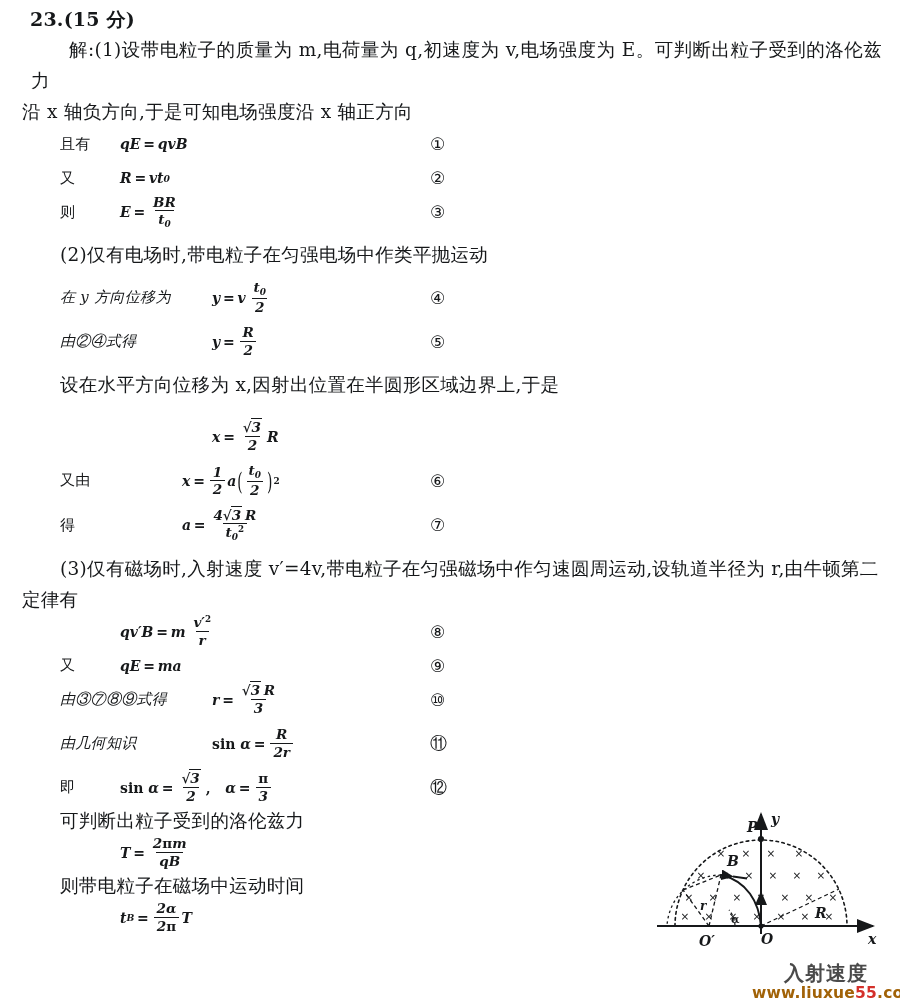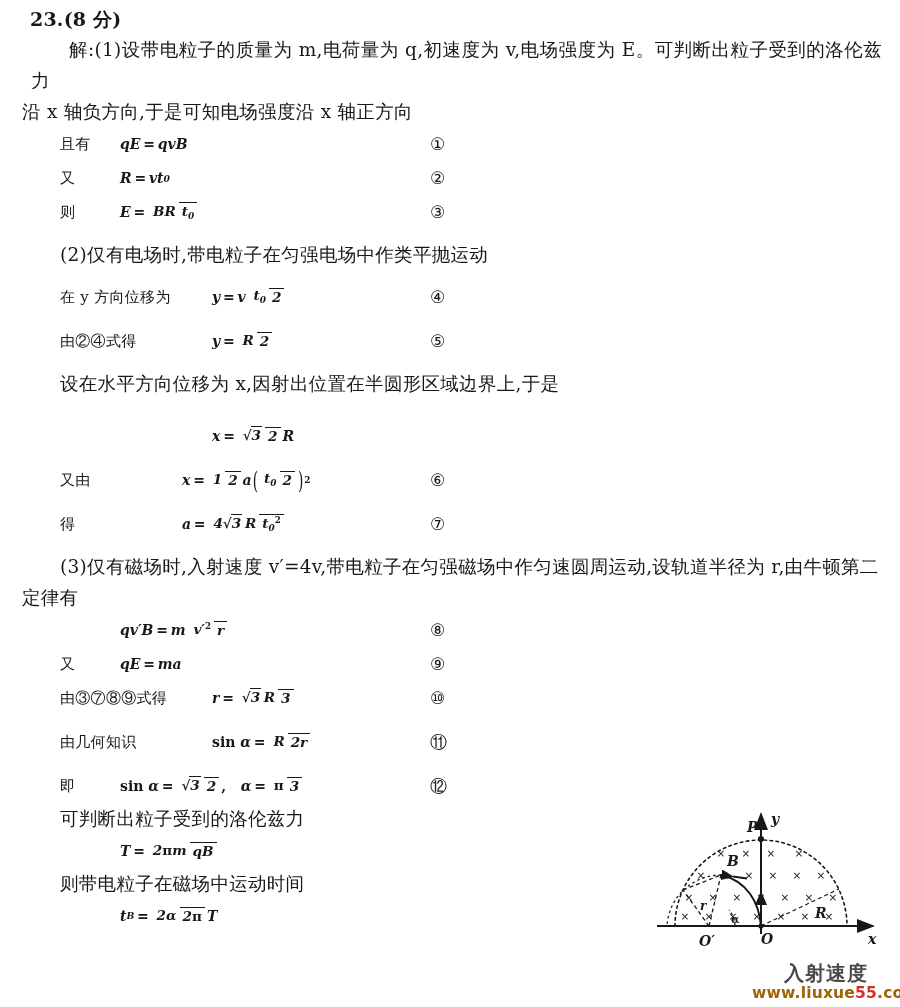--- a/index.html
+++ b/index.html
@@ -51,21 +51,21 @@
     position: relative;
   }
   .eqrow .lbl {
     font-size: 15px;
     letter-spacing: 0.3px;
     flex: 0 0 auto;
     white-space: nowrap;
   }
   .eqrow .lbl.w1 { min-width: 60px; }
   .eqrow .lbl.w2 { min-width: 122px; }
-  .eqrow .lbl.w3 { min-width: 152px; }
+  .eqrow .lbl.w3 { min-width: 152px; font-style: italic; }
   .eqrow .fml {
     flex: 0 0 auto;
     font-size: 14px;
     font-style: italic;
     font-weight: 700;
     white-space: nowrap;
     display: flex;
     align-items: center;
   }
   .eqrow .tag {
@@ -73,20 +73,21 @@
     left: 370px;
     font-style: normal;
     font-weight: 400;
     font-size: 17px;
     font-family: "DejaVu Sans", sans-serif;
   }
 
   
   .frac {
     display: inline-flex;
+    flex-direction: column;
     align-items: center;
     vertical-align: middle;
     margin: 0 2px;
     line-height: 1.06;
     font-size: 0.97em;
     position: relative;
     top: -0.5px;
   }
   .frac > .num { padding: 0 3px 1px 3px; }
   .frac > .den { padding: 1px 3px 0 3px; border-top: 1.4px solid #16181a; }
@@ -148,21 +149,21 @@
   }
   .wm-url .blue { color: #a16207; }
   .wm-url .red  { color: #d4302a; }
 </style>
 </head>
 <body>
 
 <div class="page">
 
   <div class="qnum">
-    <span>23.</span><span>(8 分)</span>
+    <span>23.</span><span>(15 分)</span>
   </div>
 
   <p class="para indent">解:(1)设带电粒子的质量为 m,电荷量为 q,初速度为 v,电场强度为 E。可判断出粒子受到的洛伦兹力</p>
   <p class="para">沿 x 轴负方向,于是可知电场强度沿 x 轴正方向</p>
 
   <div class="eqrow">
     <span class="lbl w1">且有</span>
     <span class="fml">qE = qvB</span>
     <span class="tag">①</span>
   </div>

